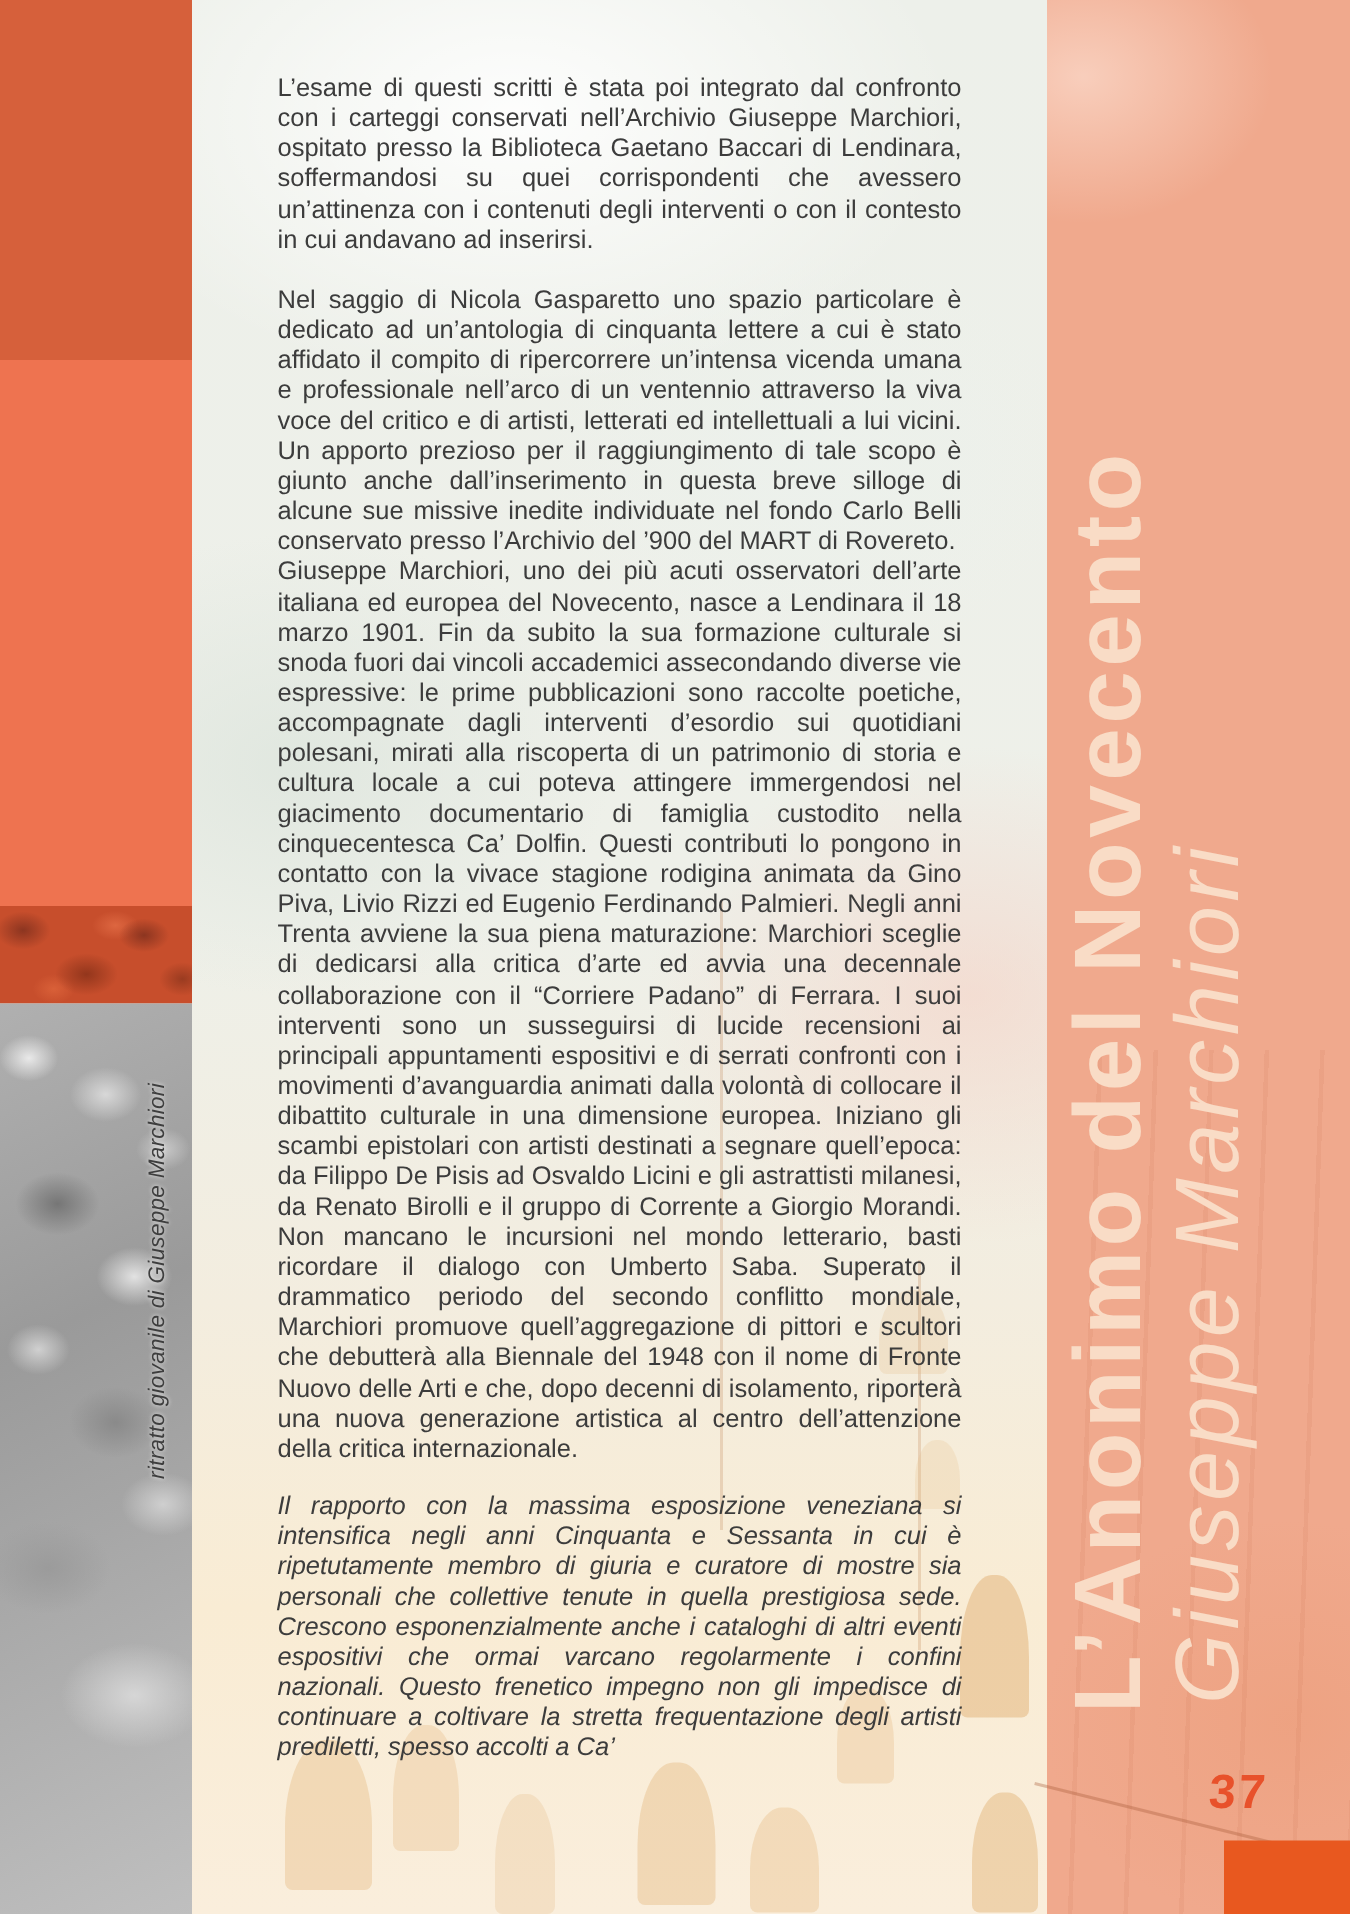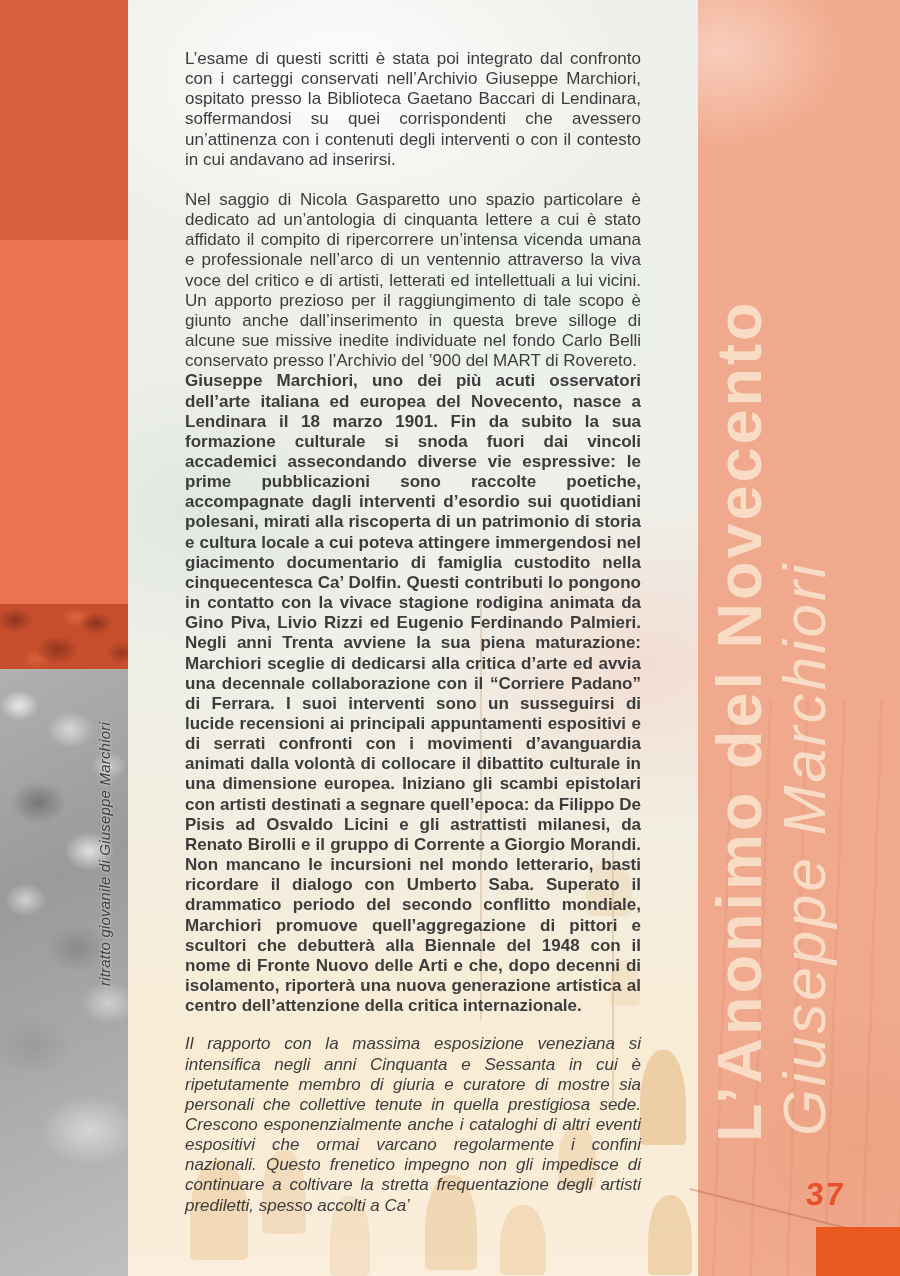--- a/index.html
+++ b/index.html
@@ -74,21 +74,21 @@
     color:var(--body-text); font-size:17px; line-height:20.15px;
     text-align:justify;
   }
   .column p{margin:0 0 20px;}
   .column p.tight{margin:0;}
   .column p.q{margin:0 0 18px;}
   .column h2{
     margin:0 0 2px; font-size:19px; line-height:22px;
     color:var(--accent-orange); font-weight:bold; text-align:left;
   }
-  .column p.bio{margin:0 0 18px;font-weight:bold;}
+  .column p.bio{margin:0 0 18px;}
   .column p.last{margin:0;font-style:italic;}
   
   .sidebar{
     position:absolute; left:698px; top:0; width:202px; height:1276px;
     background:
       radial-gradient(180px 140px at 12% 4%, rgba(255,236,226,.55), rgba(255,236,226,0) 70%),
       radial-gradient(220px 180px at 80% 90%, rgba(233,150,110,.35), rgba(233,150,110,0) 75%),
       var(--sidebar-salmon);
   }
   .sidebar .strokes{

